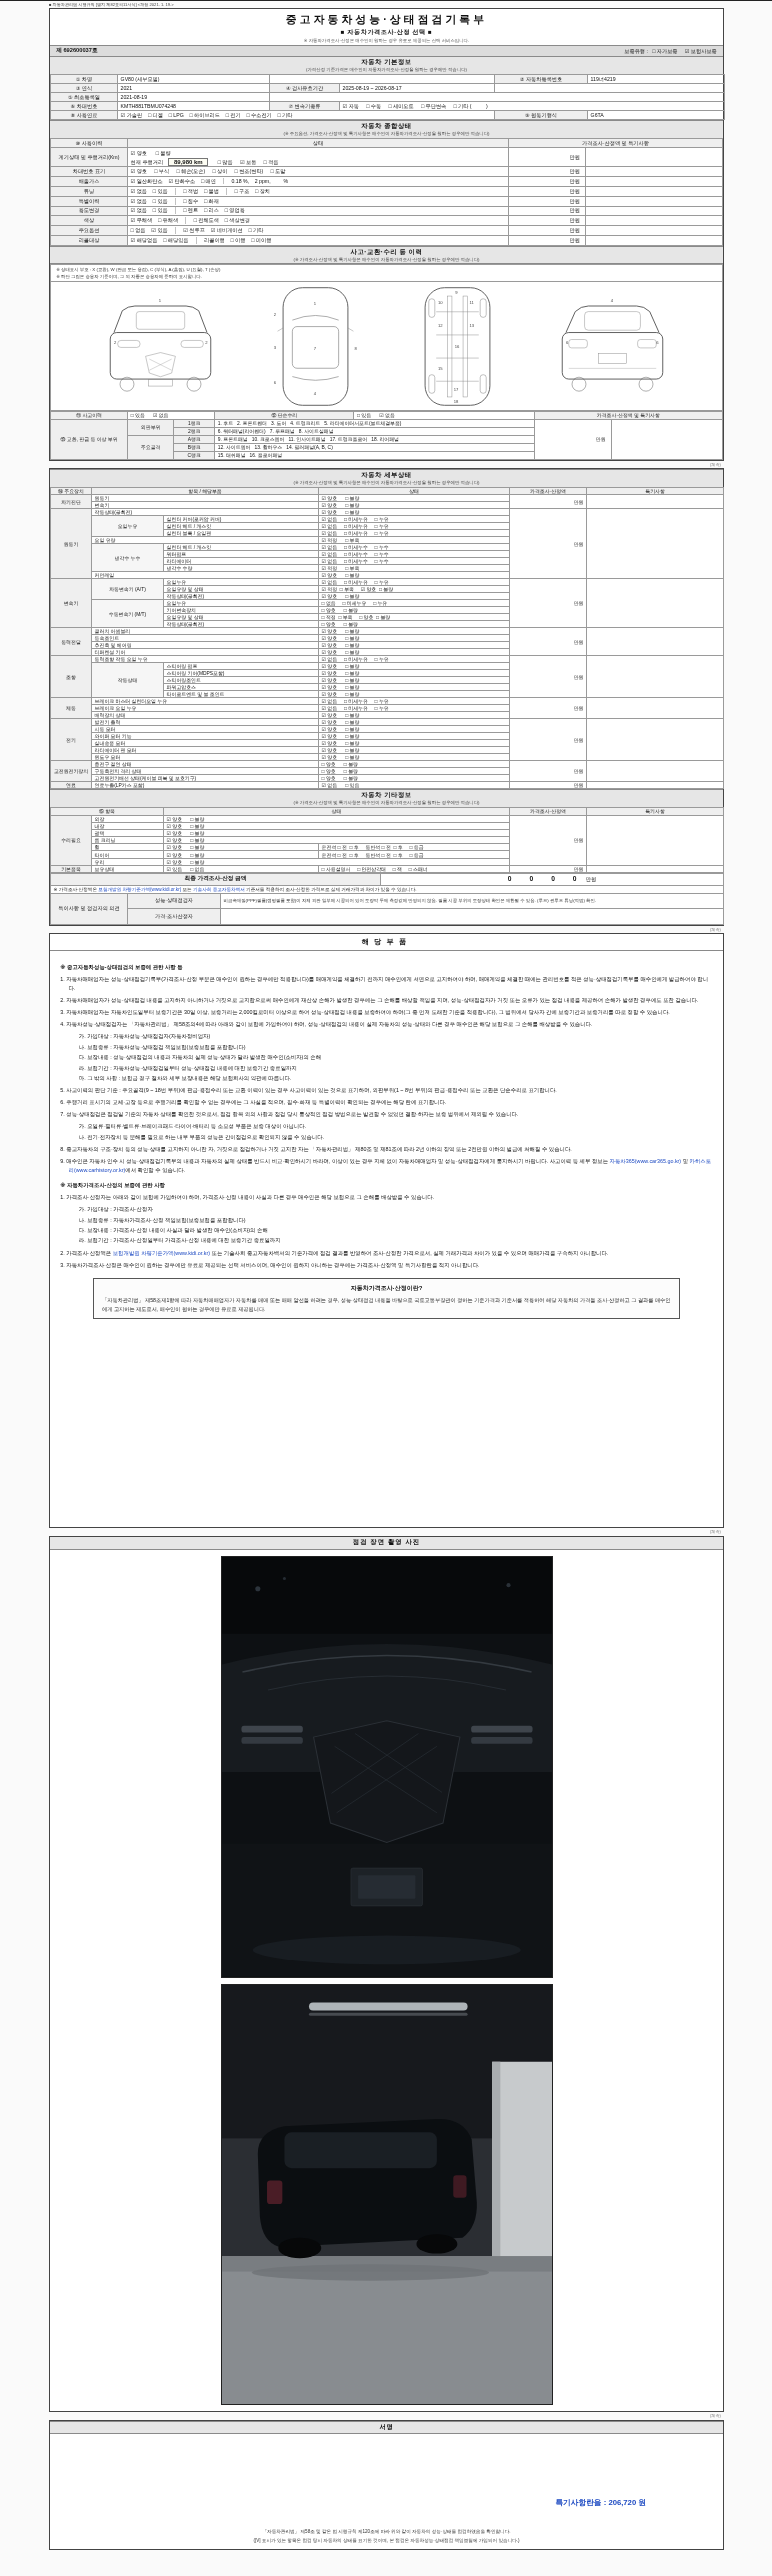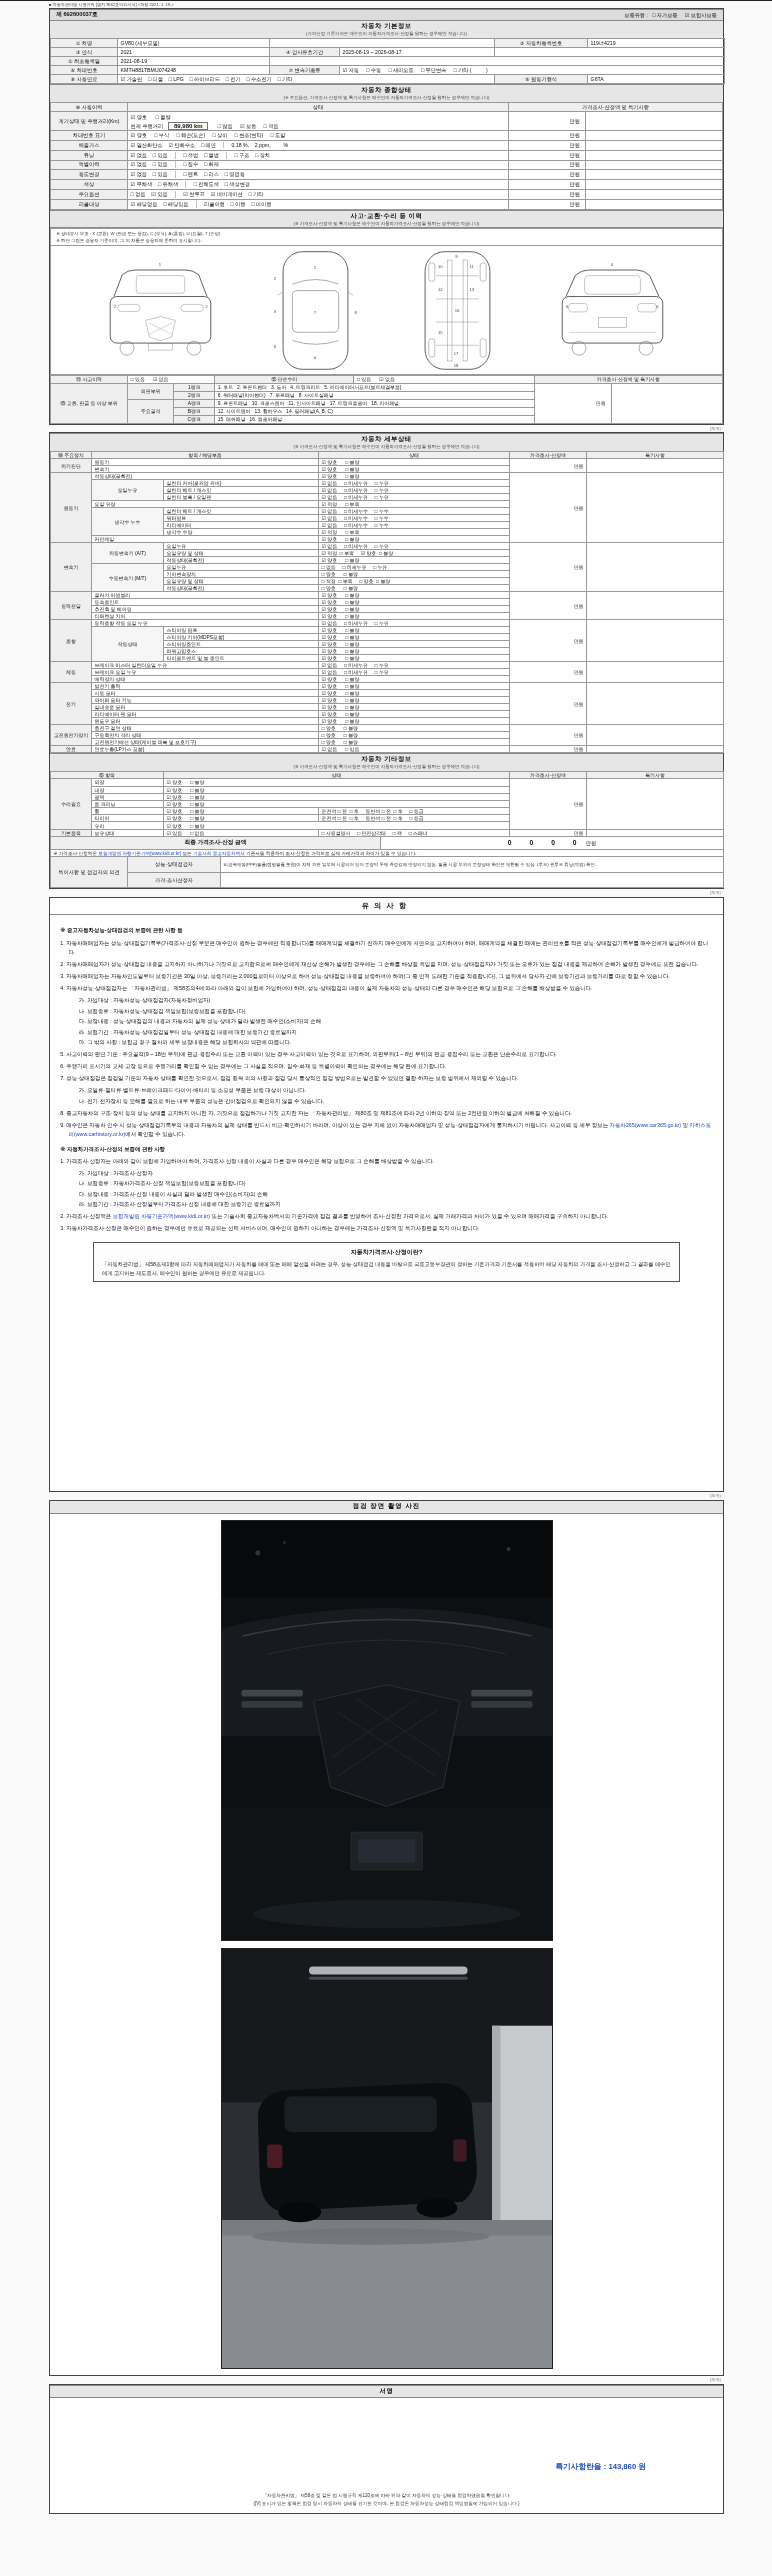--- a/index.html
+++ b/index.html
@@ -61,20 +61,25 @@
 </style>
 </head>
 <body>
 
 <div class="topline"></div>
 <div class="form-ref">■ 자동차관리법 시행규칙 [별지 제82호의11서식] &lt;개정 2021. 1. 19.&gt;</div>
 
 <div class="sheet">
 
   <section class="block">
+    <div class="title-wrap">
+      <h1>중고자동차성능·상태점검기록부</h1>
+      <div class="subtitle">■ 자동차가격조사·산정 선택 ■</div>
+      <div class="subnote">※ 자동차가격조사·산정은 매수인이 원하는 경우 유료로 제공되는 선택 서비스입니다.</div>
+    </div>
     <div class="docband">
       <span class="no">제 692600037호</span>
       <span>보증유형 :   □ 자가보증     ☑ 보험사보증</span>
     </div>
 
     <div class="sec-head">
       <div class="sh-t">자동차 기본정보</div>
       <div class="sh-n">(가격산정 기준가격은 매수인이 자동차가격조사·산정을 원하는 경우에만 적습니다)</div>
     </div>
     <table class="tbl-basic">
@@ -635,21 +640,21 @@
       <tr>
             <th>가격·조사산정자</th>
             <td colspan="2" class="opinion"></td>
           </tr>
     </tbody>
       </table>
   </section>
   <div class="cont">(계속)</div>
 
   <section class="block">
-    <div class="notice-title">유의사항</div>
+    <div class="notice-title">해당부품</div>
     <div class="notice-body">
       <div>
           <div class="nl h"><span>※ 중고자동차성능·상태점검의 보증에 관한 사항 등</span></div>
           <div class="nl p"><span>1. 자동차매매업자는 성능·상태점검기록부(가격조사·산정 부분은 매수인이 원하는 경우에만 적용합니다)를 매매계약을 체결하기 전까지 매수인에게 서면으로 고지하여야 하며, 매매계약을 체결한 때에는 관리번호를 적은 성능·상태점검기록부를 매수인에게 발급하여야 합니다.</span></div>
           <div class="nl p"><span>2. 자동차매매업자가 성능·상태점검 내용을 고지하지 아니하거나 거짓으로 고지함으로써 매수인에게 재산상 손해가 발생한 경우에는 그 손해를 배상할 책임을 지며, 성능·상태점검자가 거짓 또는 오류가 있는 점검 내용을 제공하여 손해가 발생한 경우에도 또한 같습니다.</span></div>
           <div class="nl p"><span>3. 자동차매매업자는 자동차인도일부터 보증기간은 30일 이상, 보증거리는 2,000킬로미터 이상으로 하여 성능·상태점검 내용을 보증하여야 하며(그 중 먼저 도래한 기준을 적용합니다), 그 범위에서 당사자 간에 보증기간과 보증거리를 따로 정할 수 있습니다.</span></div>
           <div class="nl p"><span>4. 자동차성능·상태점검자는 「자동차관리법」 제58조의4에 따라 아래와 같이 보험에 가입하여야 하며, 성능·상태점검의 내용이 실제 자동차의 성능·상태와 다른 경우 매수인은 해당 보험으로 그 손해를 배상받을 수 있습니다.</span></div>
           <div class="nl s"><span>가. 가입대상 : 자동차성능·상태점검자(자동차정비업자)</span></div>
           <div class="nl s"><span>나. 보험종류 : 자동차성능·상태점검 책임보험(보증보험을 포함합니다)</span></div>
           <div class="nl s"><span>다. 보장내용 : 성능·상태점검의 내용과 자동차의 실제 성능·상태가 달라 발생한 매수인(소비자)의 손해</span></div>
@@ -724,21 +729,21 @@
       <ellipse cx="152" cy="514" rx="42" ry="20" fill="#070809"></ellipse>
       <ellipse cx="420" cy="506" rx="40" ry="19" fill="#070809"></ellipse>
     </svg>
   </section>
   <div class="cont">(계속)</div>
 
   <section class="block sign-block">
     <div class="sec-head">
       <div class="sh-t">서명</div>
     </div>
-    <div class="fee"><span>특기사항란을 : </span><span>143,860 원</span></div>
+    <div class="fee"><span>특기사항란을 : </span><span>206,720 원</span></div>
     <div class="sign-foot">
       <div>「자동차관리법」 제58조 및 같은 법 시행규칙 제120조에 따라 위와 같이 자동차의 성능·상태를 점검하였음을 확인합니다.</div>
       <div>([V] 표시가 있는 항목은 점검 당시 자동차의 상태를 표기한 것이며, 본 점검은 자동차성능·상태점검 책임보험에 가입되어 있습니다.)</div>
     </div>
   </section>
 
 </div>
 
 
 </body></html>

